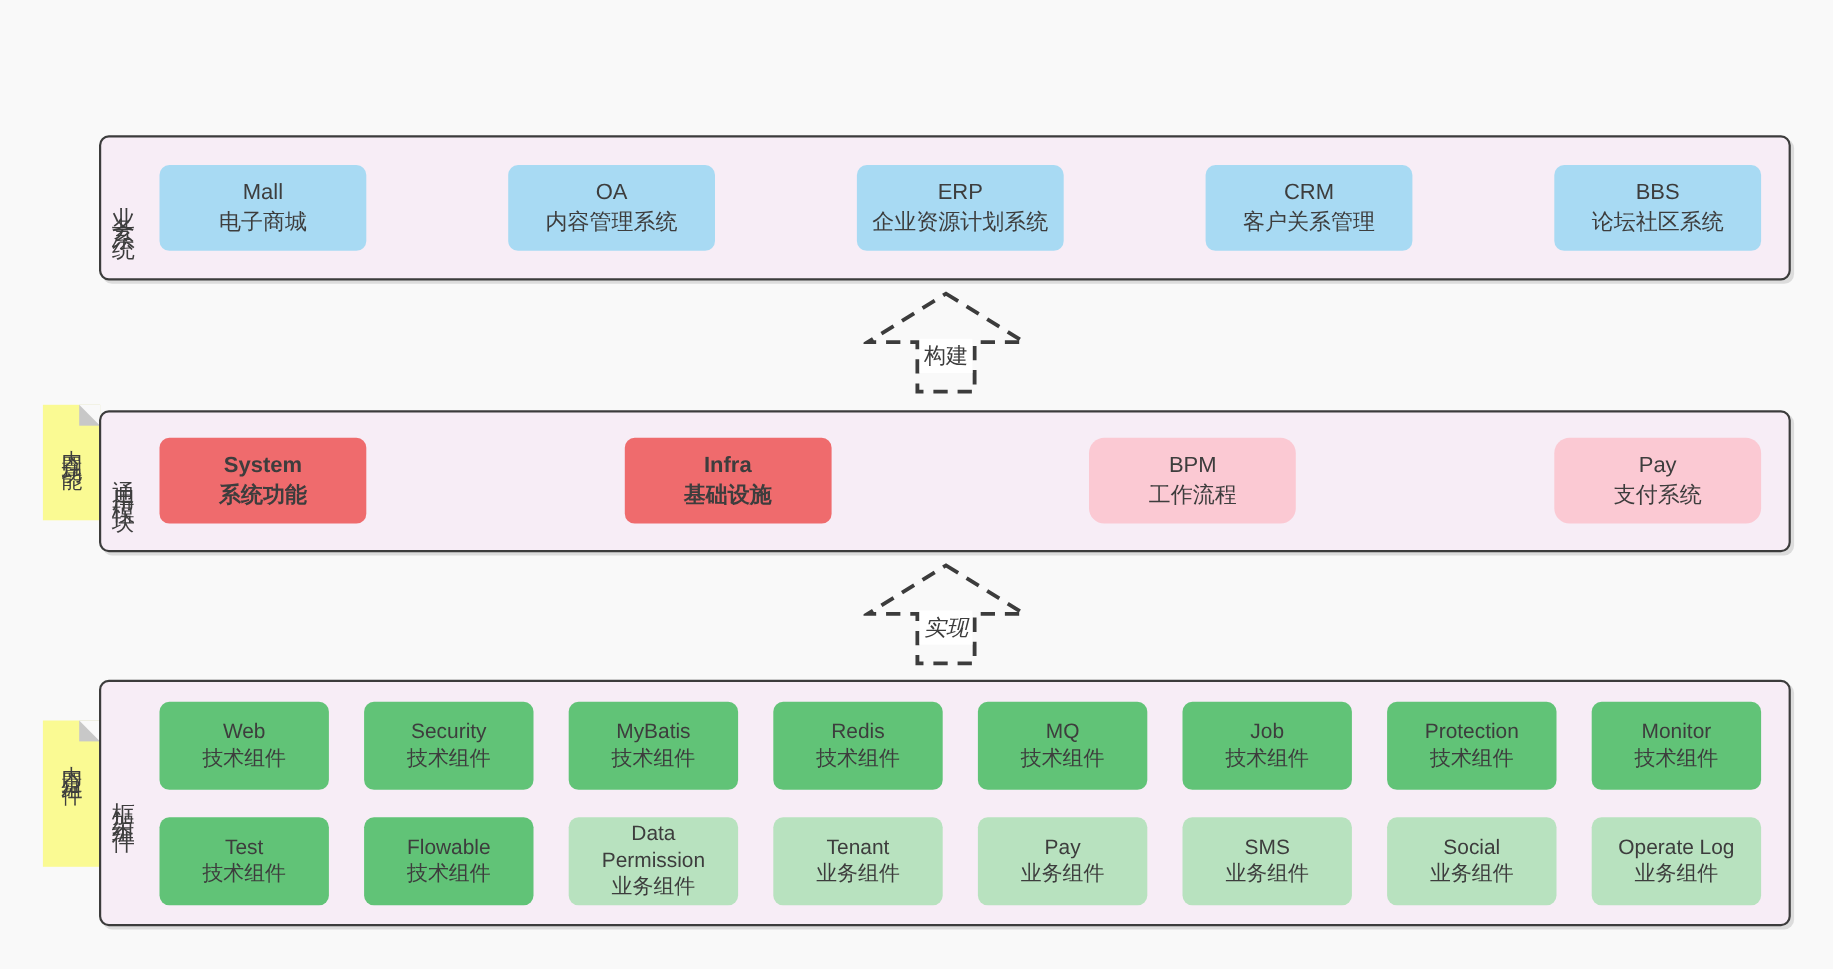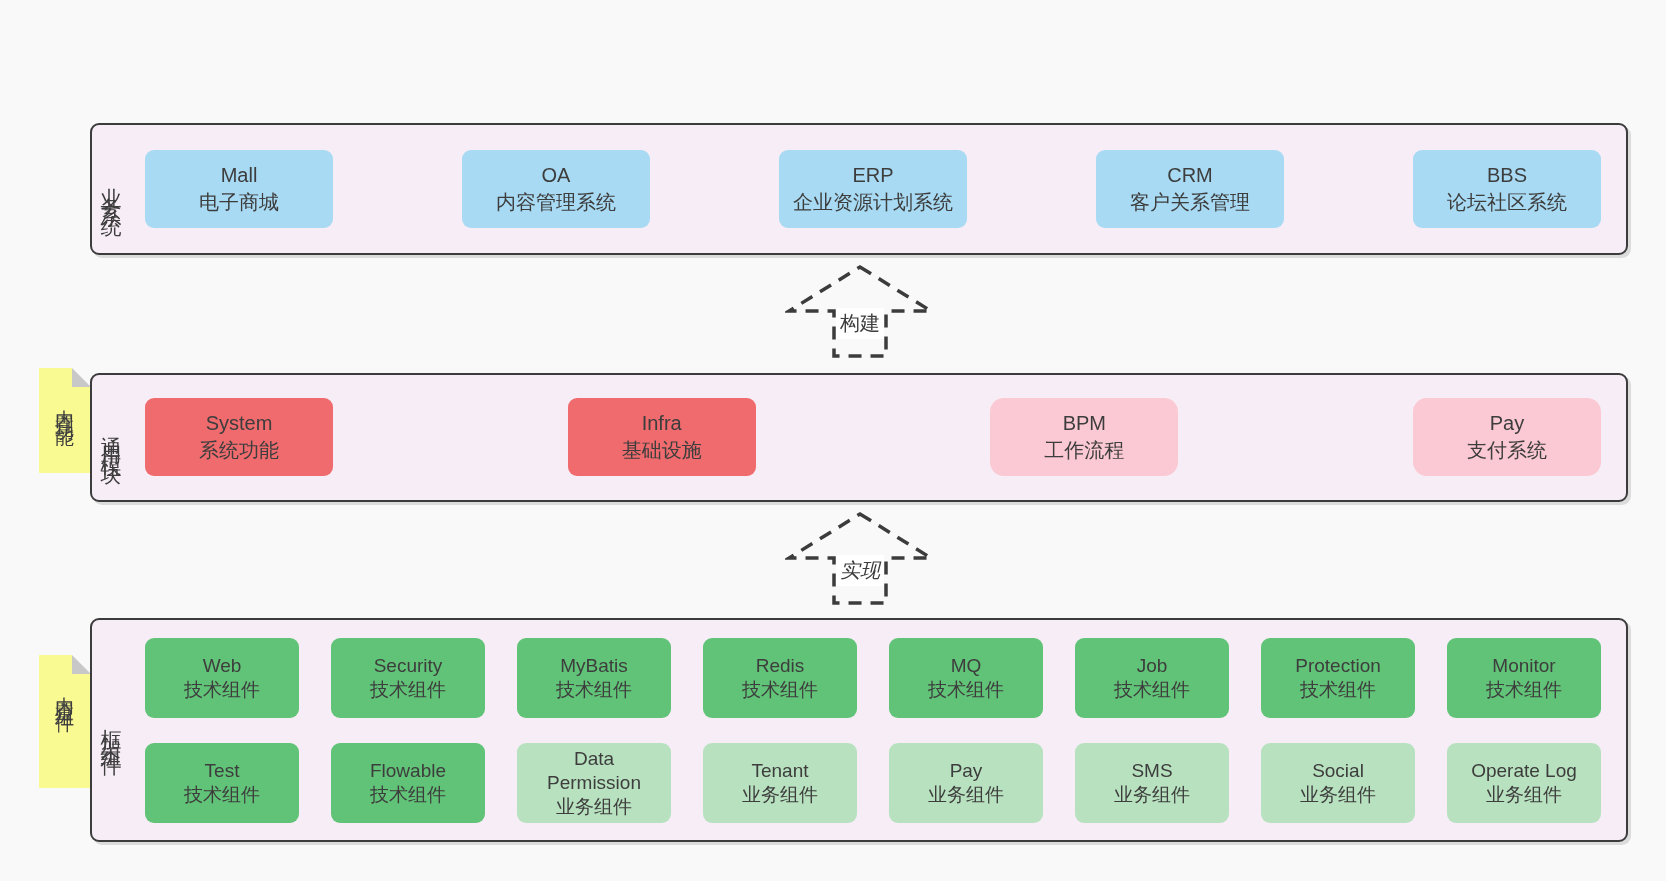--- a/index.html
+++ b/index.html
@@ -39,21 +39,21 @@
   #band3 .row-2{top:123px;}
   .box{
     display:flex;flex-direction:column;align-items:center;justify-content:center;
     text-align:center;border-radius:9px;
     color:var(--c-text,#3d3d3d);
     box-sizing:border-box;
   }
   .b12{width:188px;height:78px;font-size:20px;line-height:27px;}
   .b3{width:154px;height:80px;font-size:19px;line-height:24px;padding:0 13px;text-align:center;}
   .blue{background:var(--c-blue,#a8daf3);}
-  .red{background:var(--c-red,#ef6b6d);}
+  .red{background:var(--c-red,#ef6b6d);font-weight:bold;}
   .pink{background:var(--c-pink,#fbc9d3);border-radius:14px;}
   .green{background:var(--c-green,#61c377);}
   .lightgreen{background:var(--c-lightgreen,#b8e2bf);}
   .note{
     position:absolute;width:52px;
     background:var(--c-yellow,#fafa93);
     z-index:0;
     display:flex;justify-content:center;
     padding-top:26px;box-sizing:border-box;
   }

